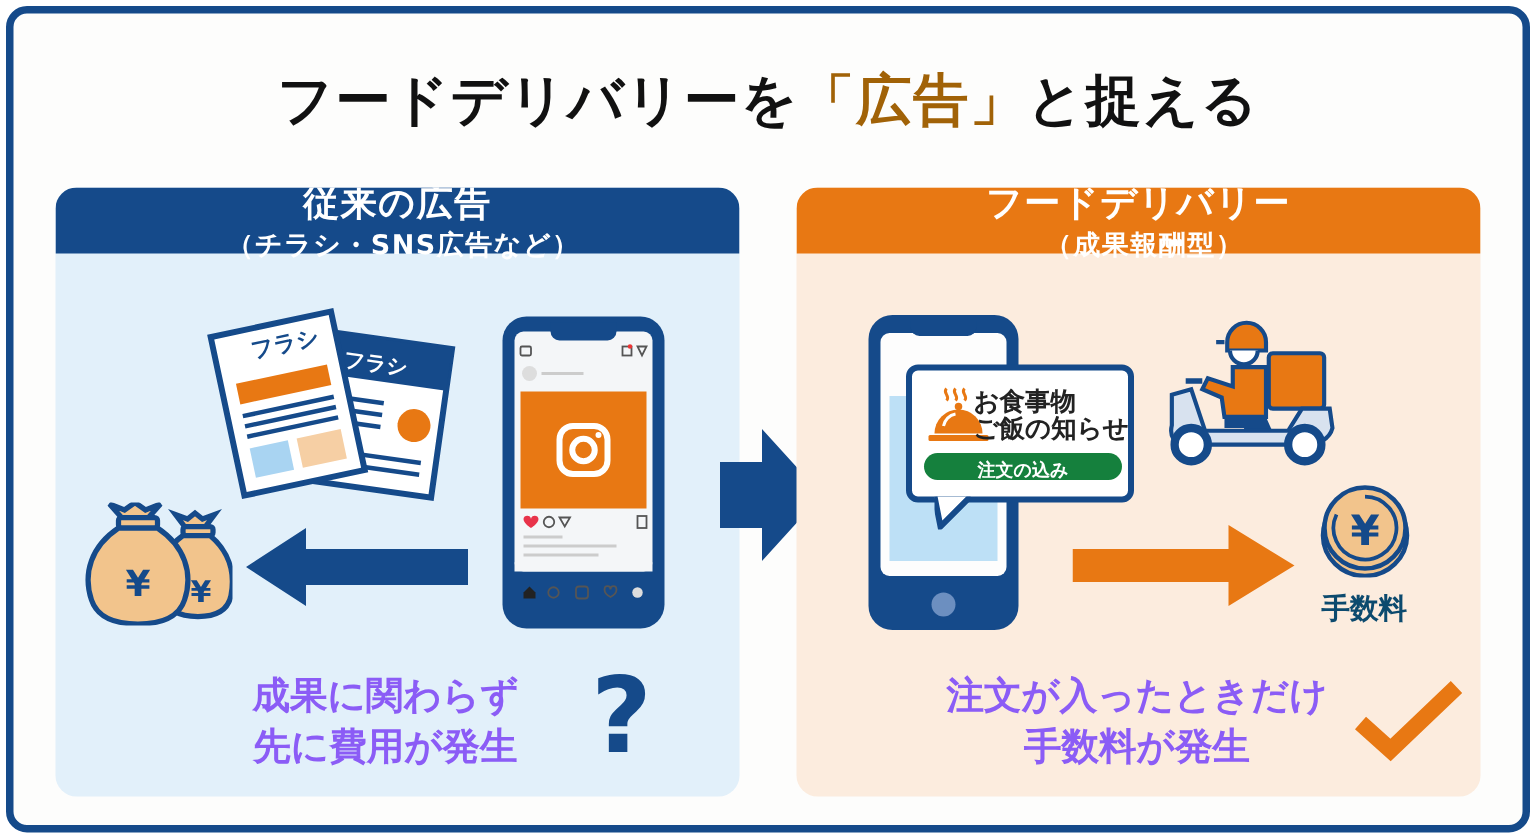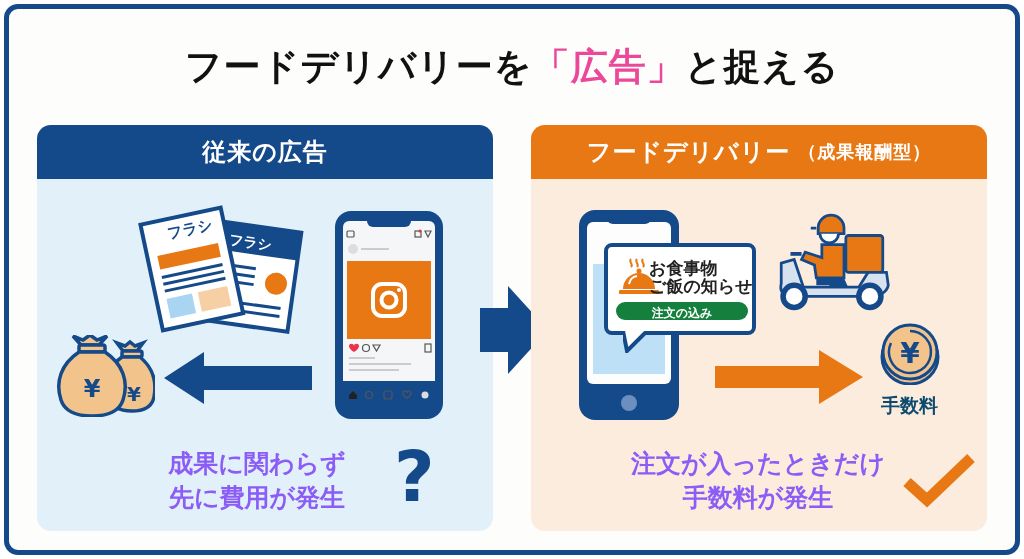--- a/index.html
+++ b/index.html
@@ -6,29 +6,29 @@
   html, body { width: 1024px; height: 559px; background: #ffffff; overflow: hidden; }
   body { font-family: "DejaVu Sans", "Liberation Sans", sans-serif; position: relative; }
   .frame {
     position: absolute; left: 4px; top: 4px; width: 1016px; height: 551px;
     border: 5px solid #154a8a; border-radius: 14px; background: #fdfdfc;
   }
   .title {
     position: absolute; left: 0; top: 42px; width: 1024px; text-align: center;
     font-size: 37px; font-weight: bold; color: #111; letter-spacing: 1px;
   }
-  .title .hl { color: #ec4899; }
+  .title .hl { color: #a16207; }
   .panel {
     position: absolute; top: 125px; height: 406px; border-radius: 14px; overflow: hidden;
   }
   .panel.left { left: 37px; width: 456px; background: #e2f0fa; }
   .panel.right { left: 531px; width: 456px; background: #fcecde; }
   .panel-header {
-    height: 54px; display: flex; align-items: center; justify-content: center;
-    color: #fff; font-weight: bold; font-size: 24px; letter-spacing: 1px;
+    height: 44px; display: flex; align-items: center; justify-content: center;
+    color: #fff; font-weight: bold; font-size: 24px; letter-spacing: 1px; flex-direction: column;
   }
   .panel.left .panel-header { background: #154a8a; }
   .panel.right .panel-header { background: #e87813; }
   .panel-header .sub { font-size: 18px; font-weight: bold; margin-left: 8px; }
   .abs { position: absolute; }
   .caption {
     position: absolute; font-size: 25px; font-weight: bold; color: #8b5cf6;
     line-height: 34px; text-align: center;
   }
   .fee-label { font-size: 19px; font-weight: bold; color: #0c4a6e; }
@@ -38,20 +38,21 @@
 
 <div class="frame"></div>
 
 <div class="title">
   <span>フードデリバリーを</span><span class="hl">「広告」</span><span>と捉える</span>
 </div>
 
 <div class="panel left">
   <div class="panel-header">
     <span>従来の広告</span>
+    <span class="sub">（チラシ・SNS広告など）</span>
   </div>
 
   <svg class="abs" style="left:100px;top:80px" width="170" height="135" viewBox="0 0 170 135">
     <g transform="rotate(8 120 70)">
       <rect x="78" y="22" width="80" height="100" fill="#fff" stroke="#154a8a" stroke-width="4"></rect>
       <rect x="78" y="22" width="80" height="28" fill="#154a8a"></rect>
       <line x1="88" y1="64" x2="118" y2="64" stroke="#154a8a" stroke-width="3"></line>
       <line x1="88" y1="72" x2="118" y2="72" stroke="#154a8a" stroke-width="3"></line>
       <line x1="88" y1="80" x2="118" y2="80" stroke="#154a8a" stroke-width="3"></line>
       <circle cx="140" cy="76" r="11" fill="#e87813"></circle>

